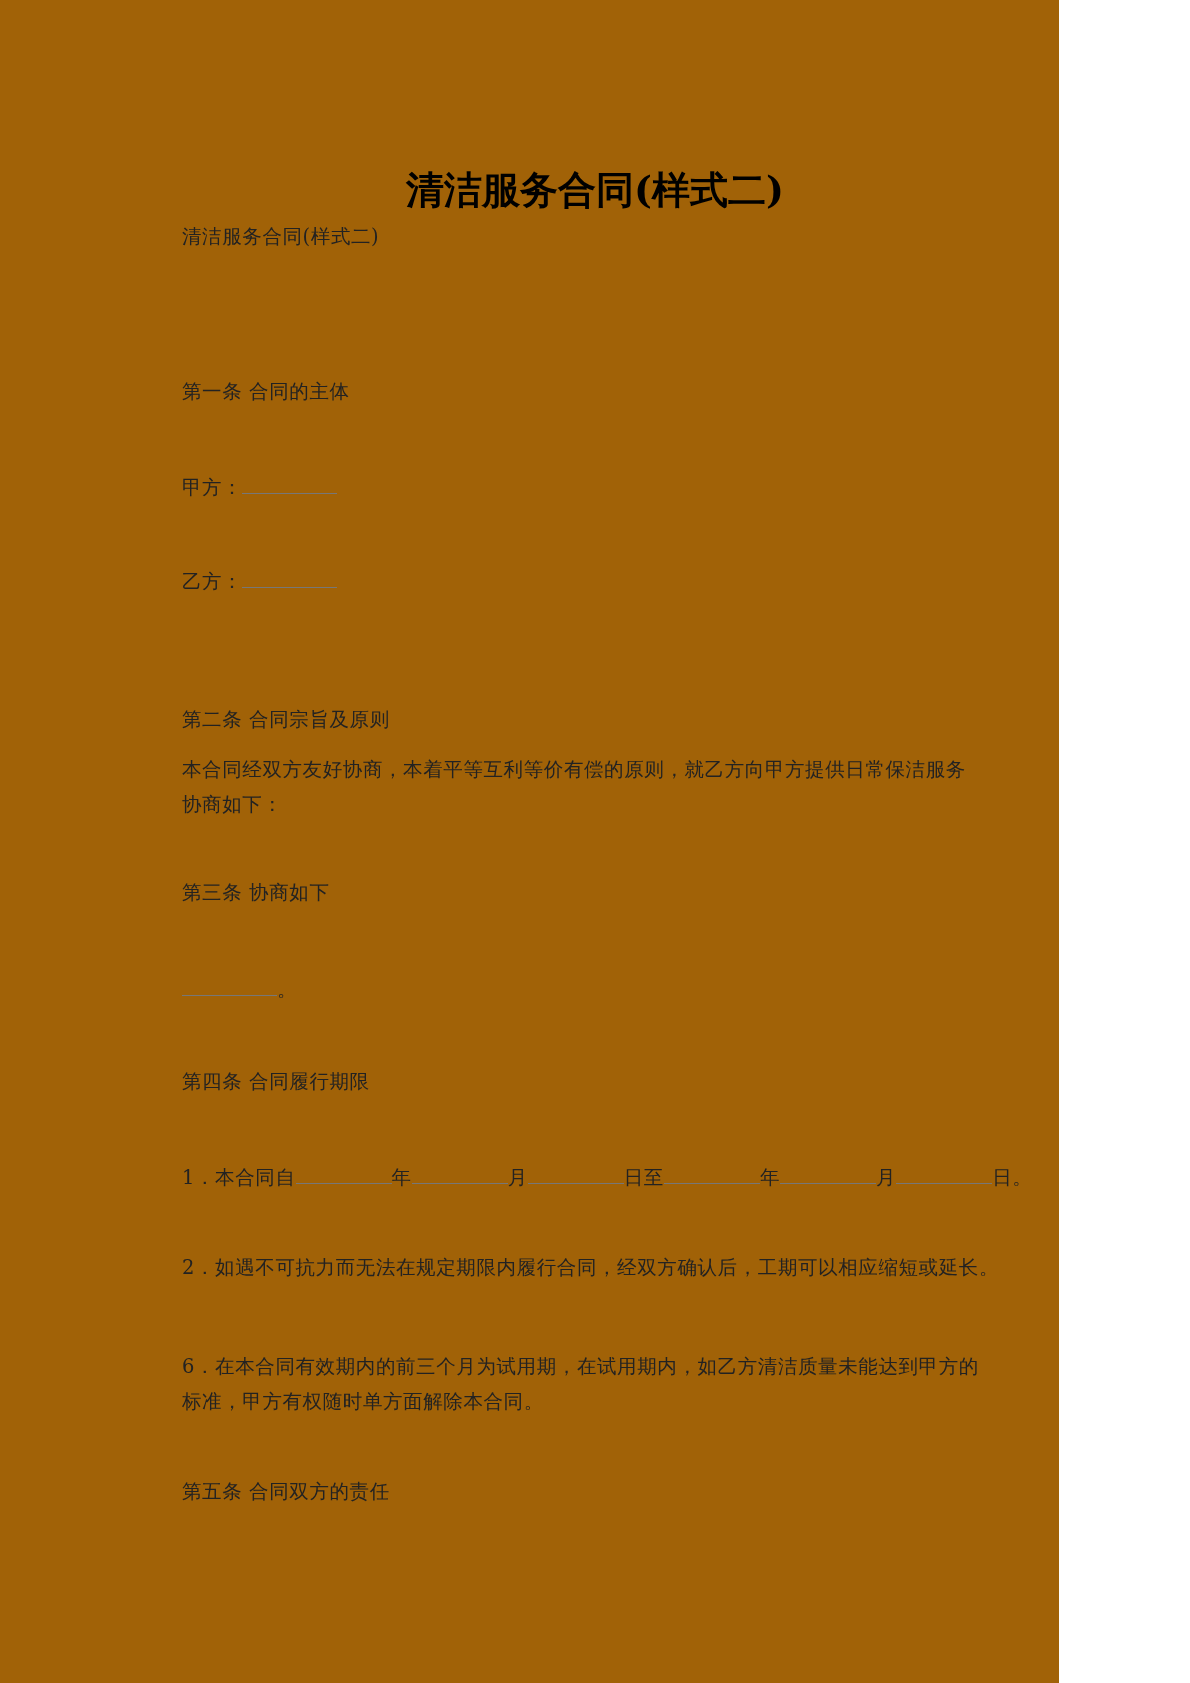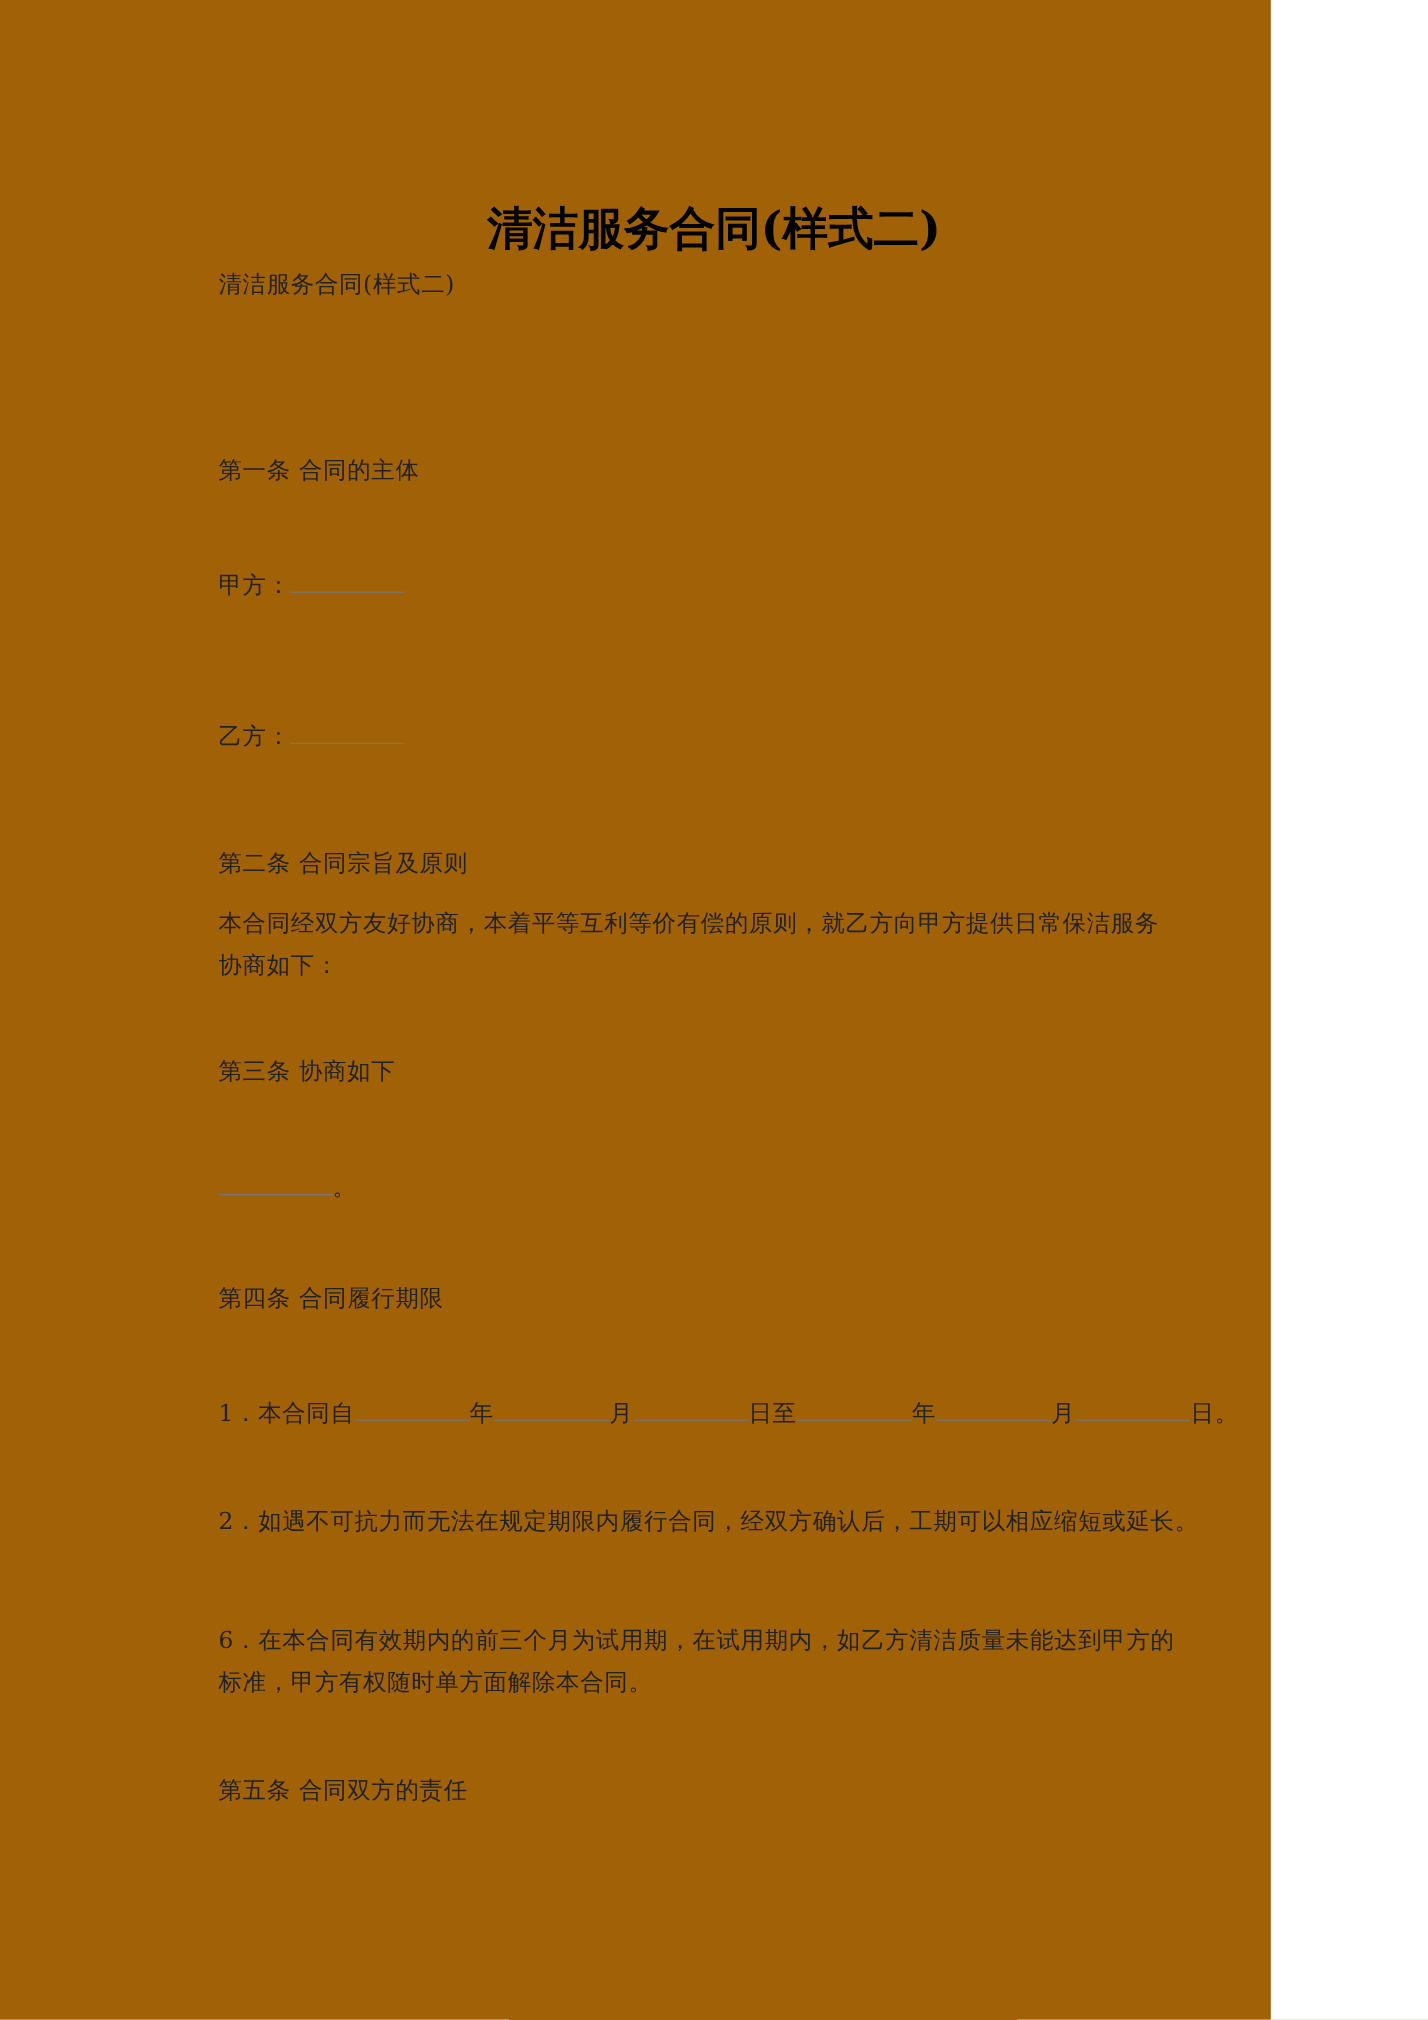--- a/index.html
+++ b/index.html
@@ -22,21 +22,21 @@
   <div class="title">清洁服务合同(样式二)</div>
 
   <div class="line" style="top:225px;">清洁服务合同(样式二)</div>
 
   <div class="line" style="top:380px;">第一条  合同的主体</div>
 
   <div class="line" style="top:476px;">
     <span>甲方：</span><span class="blank b95"></span>
   </div>
 
-  <div class="line" style="top:570px;margin-top:32px;">
+  <div class="line" style="top:570px;">
     <span>乙方：</span><span class="blank b95"></span>
   </div>
 
   <div class="line" style="top:663px;margin-top:45px;">第二条  合同宗旨及原则</div>
 
   <div class="line" style="top:758px;text-align:center;">本合同经双方友好协商，本着平等互利等价有偿的原则，就乙方向甲方提供日常保洁服务</div>
   <div class="line" style="top:793px;">协商如下：</div>
 
   <div class="line" style="top:881px;">第三条  协商如下</div>
 

